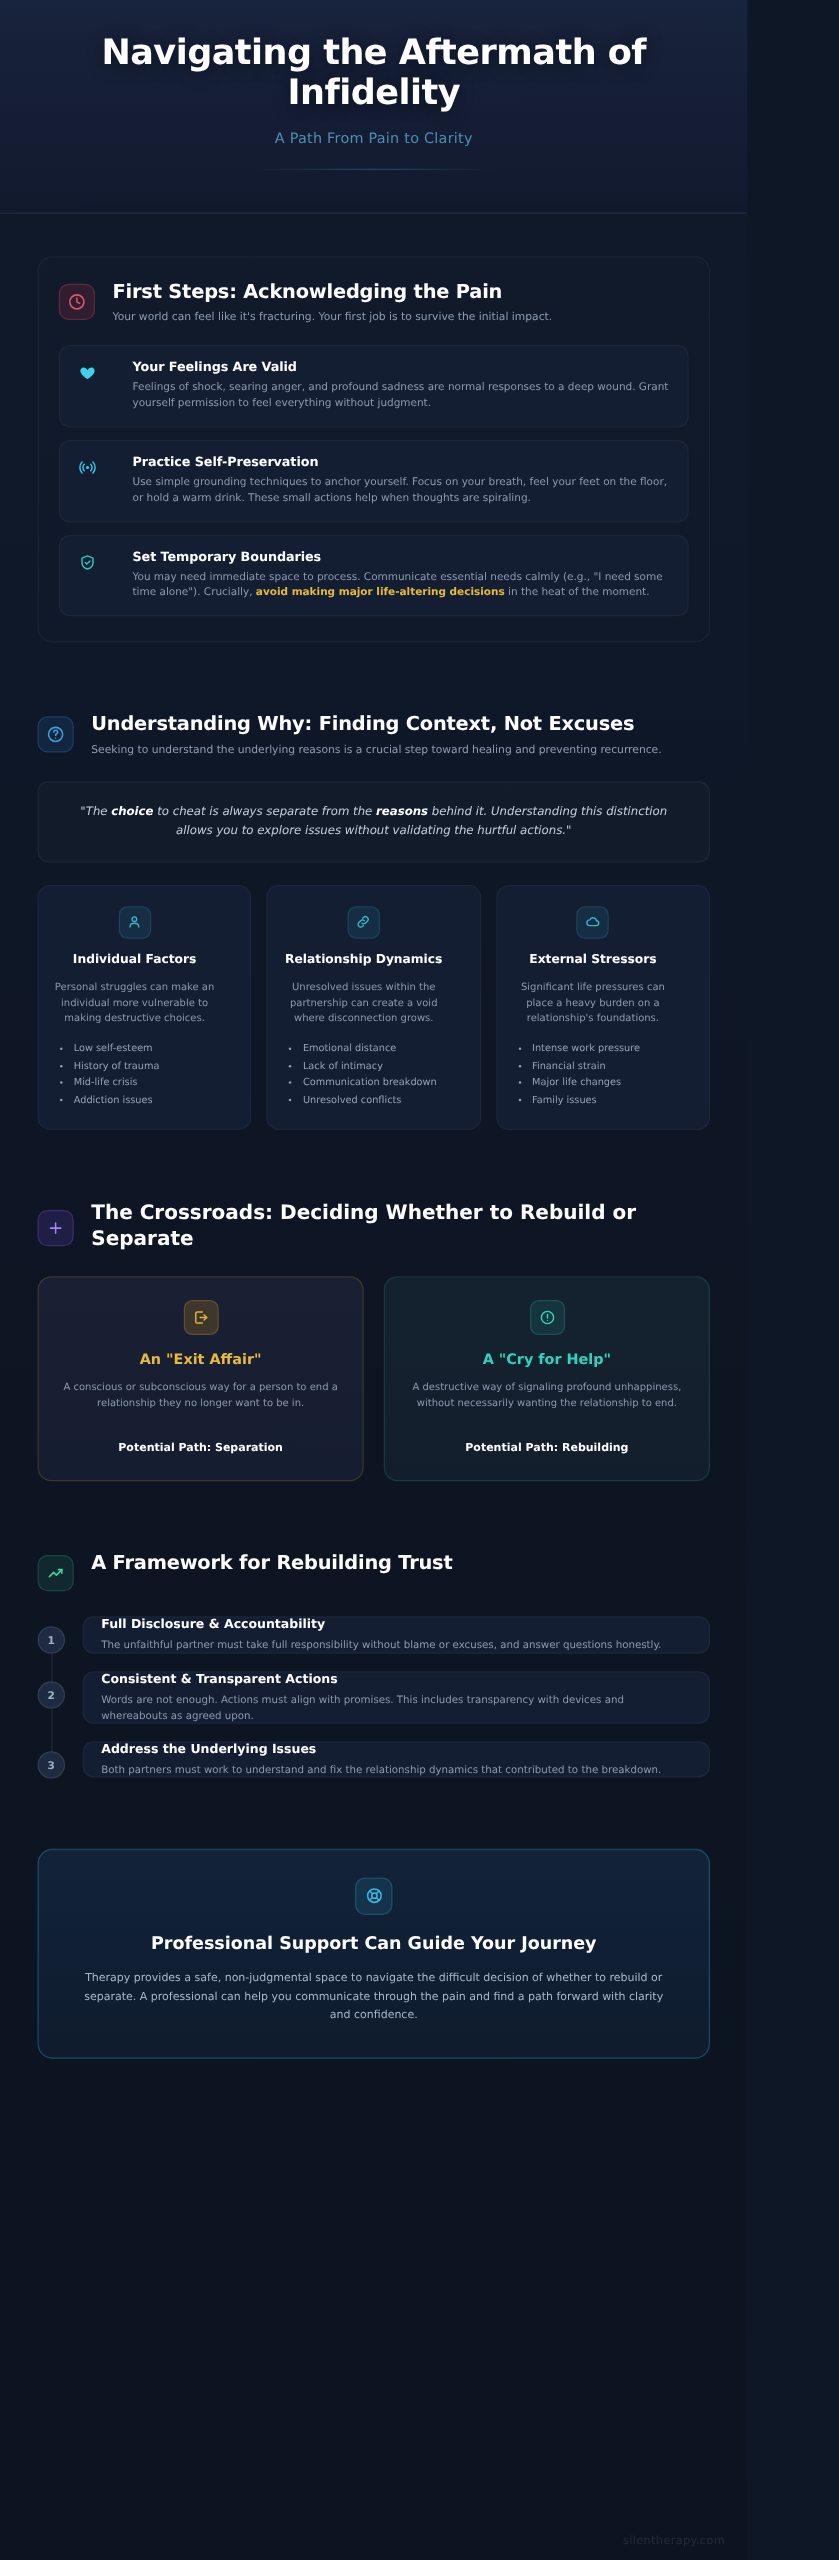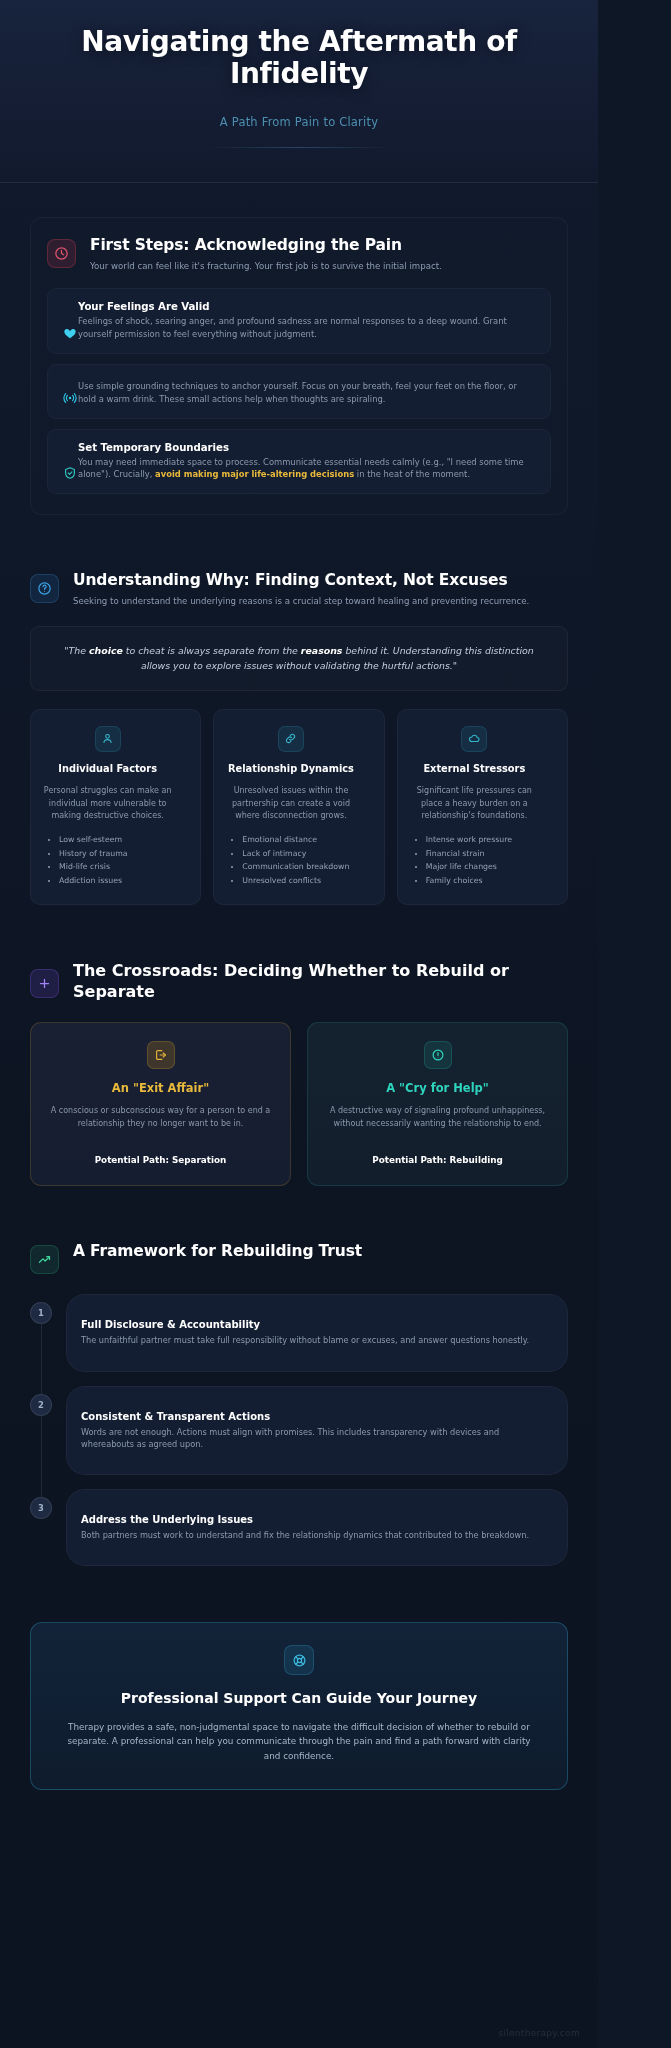--- a/index.html
+++ b/index.html
@@ -31,21 +31,21 @@
   }
   .hero h1 {
     font-size: 28px;
     line-height: 1.16;
     font-weight: 700;
     letter-spacing: -0.4px;
     color: #ffffff;
     text-shadow: 0 2px 14px rgba(0,0,0,.45);
   }
   .hero .sub {
-    margin-top: 24px;
+    margin-top: 12px;
     font-size: 11.5px;
     color: #4d8fb0;
     letter-spacing: .2px;
   }
   .hero .rule {
     margin: 18px auto 0 auto;
     width: 190px; height: 1px;
     background: linear-gradient(90deg, rgba(80,150,190,0) 0%, rgba(80,150,190,.35) 50%, rgba(80,150,190,0) 100%);
   }
 
@@ -100,22 +100,22 @@
     background: rgba(255,255,255,0.008);
   }
 
   .step-list { margin-top: 16px; display: flex; flex-direction: column; gap: 10px; }
   .step {
     background: #141e33;
     border: 1px solid rgba(255,255,255,.035);
     border-radius: 9px;
     padding: 12px 14px;
     display: flex;
-    gap: 0;
-    align-items: flex-end;
+    gap: 28px;
+    align-items: flex-start;
   }
   .step-ico { flex:0 0 auto; width:16px; height:16px; margin-top:1px; display:flex; align-items:center; justify-content:center; }
   .step-ico svg { width: 14px; height: 14px; }
   .step-body { flex:1 1 auto; min-width:0; }
   .step-title { font-size: 10.2px; font-weight: 700; color:#fff; letter-spacing:-.05px; }
   .step-desc { margin-top:3px; font-size: 8.4px; line-height:1.52; color:#8b99ae; }
   .hl { color:#e8b93a; font-weight:700; }
 
   
   .quote {
@@ -201,22 +201,22 @@
     z-index: 2;
   }
   .tconn {
     position:absolute; left: 10.5px; top: 30px; width:1px; height: calc(100% + 0px);
     background: rgba(255,255,255,.09);
   }
   .tcard {
     flex:1 1 auto; min-width:0;
     background: #141e33;
     border: 1px solid rgba(255,255,255,.04);
-    border-radius: 19px;
-    padding: 24px 14px;
+    border-radius: 9px;
+    padding: 0 14px;
   }
   .tcard-title { font-size: 10px; font-weight:700; color:#fff; }
   .tcard-desc { margin-top:4px; font-size:8.2px; line-height:1.5; color:#8b99ae; }
 
   
   .cta {
     margin: 0 30px;
     border: 1px solid rgba(45,150,185,.38);
     border-radius: 12px;
     background: linear-gradient(180deg, rgba(20,40,65,.75) 0%, rgba(15,30,50,.75) 100%);
@@ -288,20 +288,21 @@
           <div class="step-ico">
             <svg viewBox="0 0 24 24" fill="none" stroke="#2ec7e6" stroke-width="2" stroke-linecap="round">
               <circle cx="12" cy="12" r="2.2" fill="#2ec7e6" stroke="none"></circle>
               <path d="M7.6 7.6a6.2 6.2 0 0 0 0 8.8"></path>
               <path d="M16.4 7.6a6.2 6.2 0 0 1 0 8.8"></path>
               <path d="M4.6 4.6a10.4 10.4 0 0 0 0 14.8"></path>
               <path d="M19.4 4.6a10.4 10.4 0 0 1 0 14.8"></path>
             </svg>
           </div>
           <div class="step-body">
+            <div class="step-title">Practice Self-Preservation</div>
             <div class="step-desc">Use simple grounding techniques to anchor yourself. Focus on your breath, feel your feet on the floor, or hold a warm drink. These small actions help when thoughts are spiraling.</div>
           </div>
         </div>
 
         <div class="step">
           <div class="step-ico">
             <svg viewBox="0 0 24 24" fill="none" stroke="#2ec7c0" stroke-width="2" stroke-linecap="round" stroke-linejoin="round">
               <path d="M12 3l7.5 3v6c0 4.6-3.2 7.8-7.5 9-4.3-1.2-7.5-4.4-7.5-9V6z"></path>
               <polyline points="9 12 11.2 14.2 15.3 10"></polyline>
             </svg>
@@ -376,21 +377,21 @@
           <svg viewBox="0 0 24 24" fill="none" stroke-width="2" stroke-linecap="round" stroke-linejoin="round">
             <path d="M7 17.5h9.5a3.6 3.6 0 0 0 .4-7.2 5.2 5.2 0 0 0-9.9-1.2A3.9 3.9 0 0 0 7 17.5z"></path>
           </svg>
         </div>
         <div class="fcard-title">External Stressors</div>
         <div class="fcard-desc">Significant life pressures can place a heavy burden on a relationship's foundations.</div>
         <ul>
           <li>Intense work pressure</li>
           <li>Financial strain</li>
           <li>Major life changes</li>
-          <li>Family choices</li>
+          <li>Family issues</li>
         </ul>
       </div>
 
     </div>
   </div>
 
   <div class="gap-lg"></div>
 
   <div class="section">
     <div class="sec-head" style="align-items:center;">

